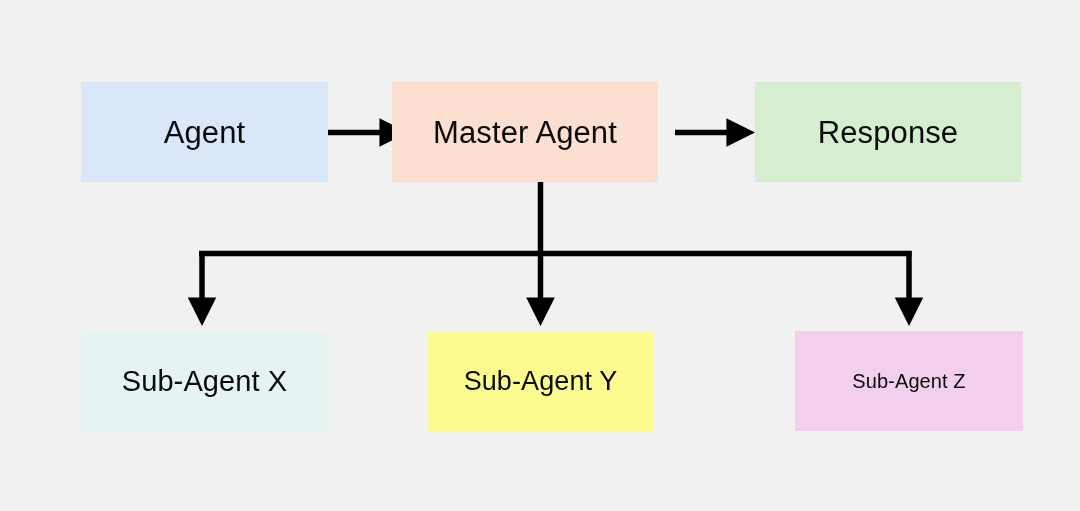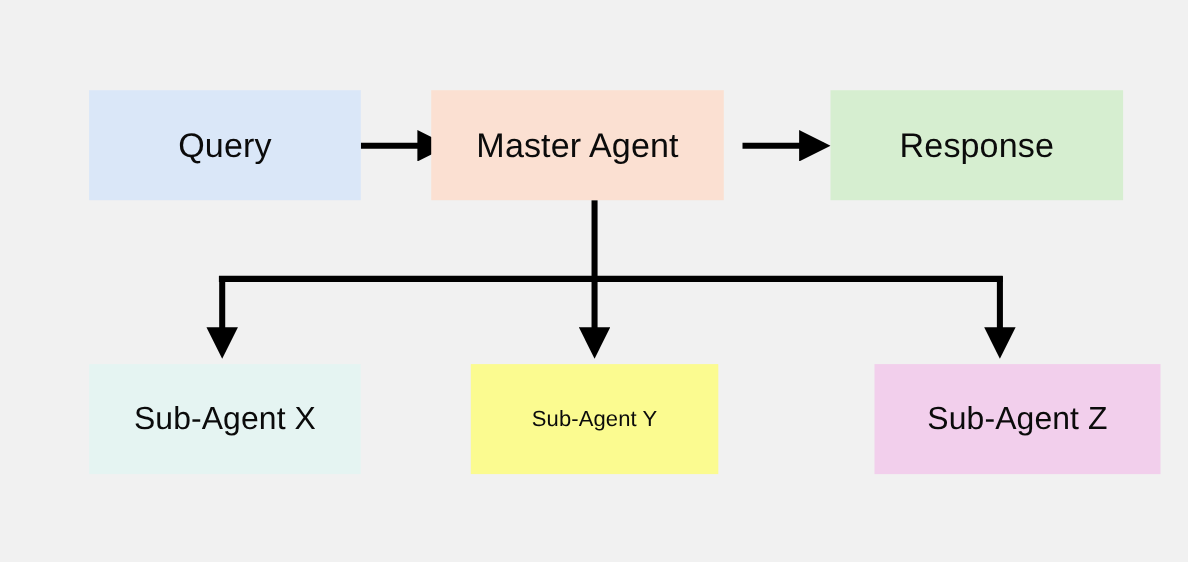--- a/index.html
+++ b/index.html
@@ -57,26 +57,26 @@
     left: 755px; top: 82px;  width: 266px; height: 100px;
     font-size: 31px;
   }
   
   #node-sub-agent-x {
     left: 81px;  top: 331px; width: 247px; height: 100px;
     font-size: 29px;
   }
   #node-sub-agent-y {
     left: 428px; top: 331px; width: 225px; height: 100px;
-    font-size: 20px;
+    font-size: 27px;
     justify-content: center;
   }
   #node-sub-agent-z {
-    left: 795px; top: 331px; width: 260px; height: 100px;
-    font-size: 29px;
+    left: 795px; top: 331px; width: 228px; height: 100px;
+    font-size: 20px;
   }
 </style>
 </head>
 <body style="background: rgb(241, 241, 241);">
 
 <div id="diagram-canvas" style="background: rgb(241, 241, 241);">
 
   <svg id="connector-layer" viewBox="0 0 1080 511" width="1080" height="511" xmlns="http://www.w3.org/2000/svg">
     <defs>
       <marker id="arrowhead" markerWidth="5.2" markerHeight="5.2" refX="4.1" refY="2.6" orient="auto" markerUnits="strokeWidth">
@@ -93,21 +93,21 @@
     <line x1="199" y1="253.5" x2="911.5" y2="253.5" stroke="#000000" stroke-width="5.5"></line>
 
     <line x1="202" y1="251" x2="202" y2="320" stroke="#000000" stroke-width="5.5" marker-end="url(#arrowhead)"></line>
 
     <line x1="540.5" y1="251" x2="540.5" y2="320" stroke="#000000" stroke-width="5.5" marker-end="url(#arrowhead)"></line>
 
     <line x1="909" y1="251" x2="909" y2="320" stroke="#000000" stroke-width="5.5" marker-end="url(#arrowhead)"></line>
   </svg>
 
   <div class="node-box" id="node-query" style="background-color: rgb(218, 231, 248); color: rgb(11, 11, 11);">
-    <span class="node-label">Query</span>
+    <span class="node-label">Agent</span>
   </div>
 
   <div class="node-box" id="node-master-agent" style="background-color: rgb(251, 224, 210); color: rgb(11, 11, 11);">
     <span class="node-label">Master Agent</span>
   </div>
 
   <div class="node-box" id="node-response" style="background-color: rgb(214, 238, 208); color: rgb(11, 11, 11);">
     <span class="node-label">Response</span>
   </div>
 

